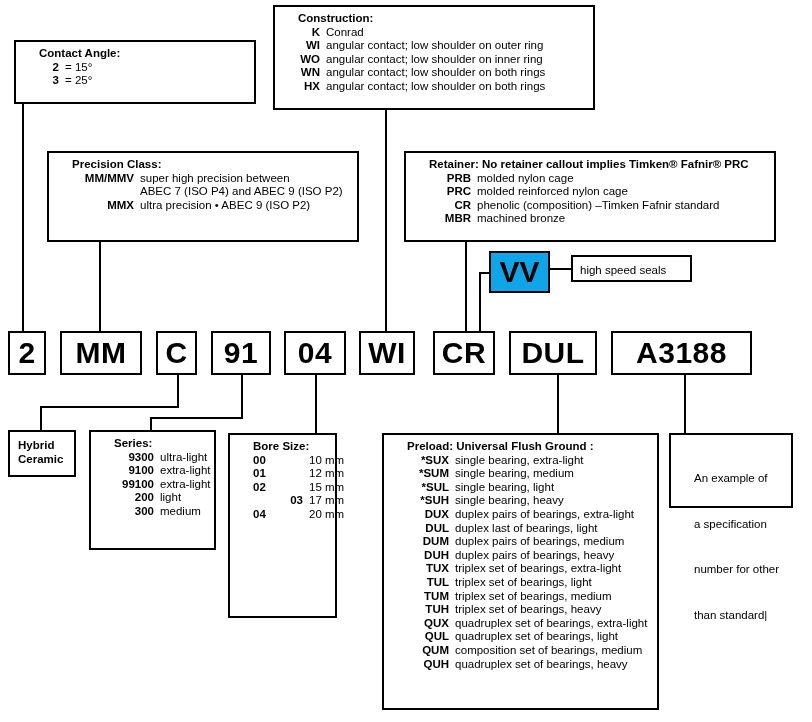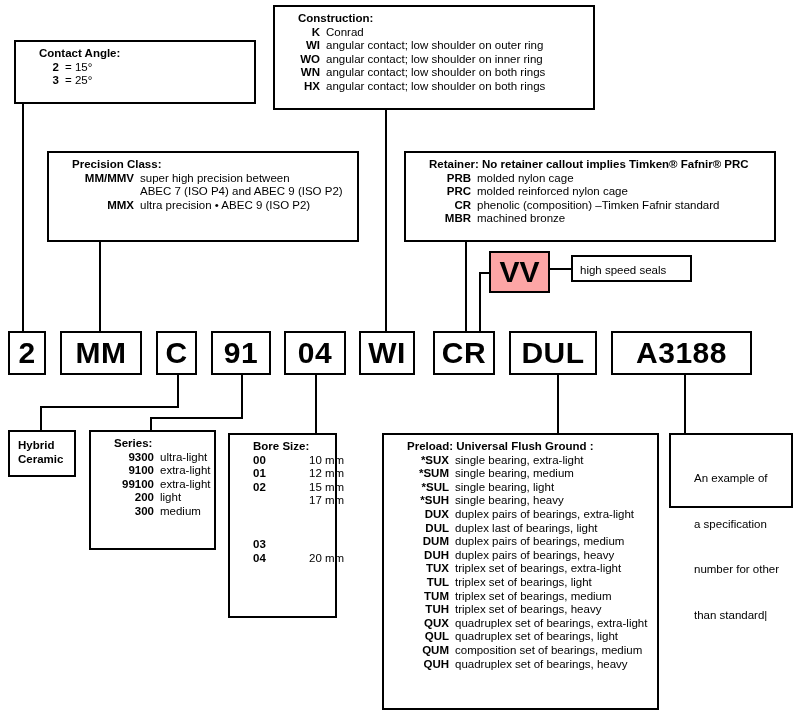--- a/index.html
+++ b/index.html
@@ -57,21 +57,21 @@
     font-size: 30px;
     line-height: 40px;
     text-align: center;
     letter-spacing: 0.5px;
     z-index: 6;
     font-family: "Liberation Sans", sans-serif;
   }
   .vvbox {
     position: absolute;
     border: 2.5px solid #000;
-    background: #fca5a5;
+    background: #0ea5e9;
     font-weight: bold;
     font-size: 30px;
     line-height: 38px;
     text-align: center;
     z-index: 6;
   }
   
   .ln {
     position: absolute;
     background: #000;
@@ -258,21 +258,21 @@
       </div>
       <div class="row">
         <span class="code" style="width:56px; text-align:left;">01</span>
         <span class="desc">12 mm</span>
       </div>
       <div class="row">
         <span class="code" style="width:56px; text-align:left;">02</span>
         <span class="desc">15 mm</span>
       </div>
       <div class="row">
-        <span class="code" style="width:56px; text-align:left;margin-top:44px;">03</span>
+        <span class="code" style="width:56px; text-align:right;">03</span>
         <span class="desc">17 mm</span>
       </div>
       <div class="row">
         <span class="code" style="width:56px; text-align:left;">04</span>
         <span class="desc">20 mm</span>
       </div>
     </div>
   </div>
 
   <div class="box" style="left:382px; top:433px; width:277px; height:277px;">

